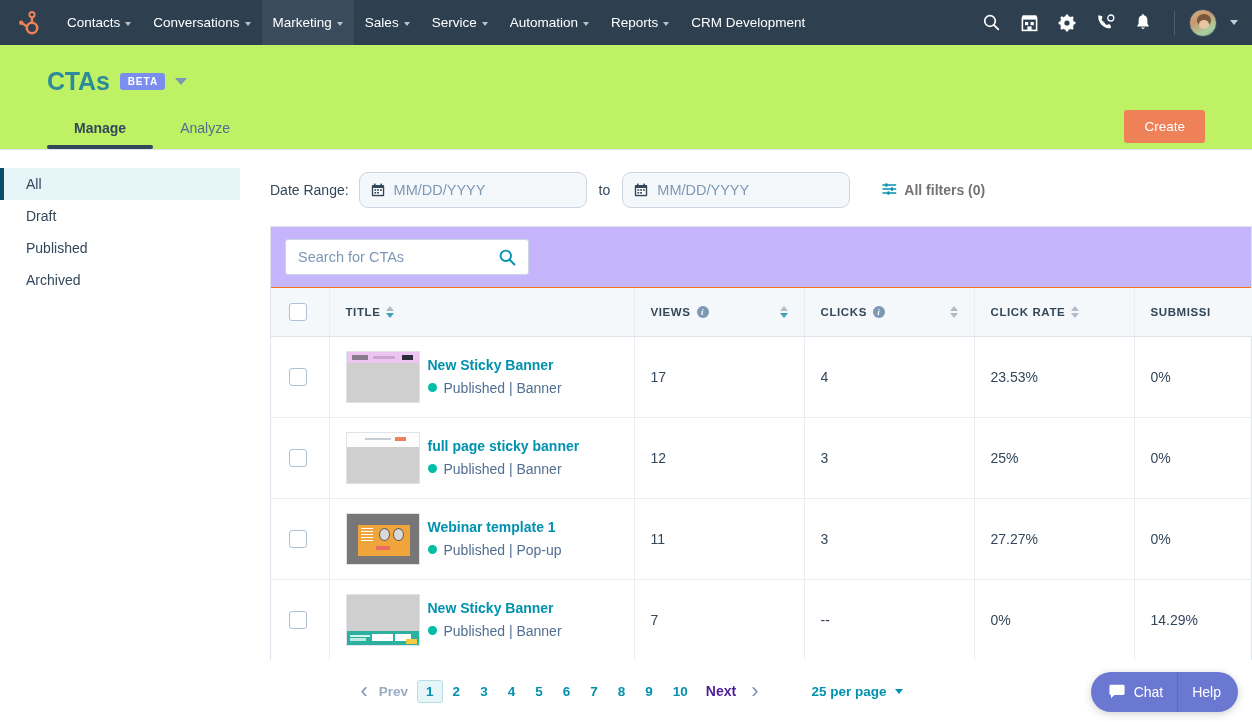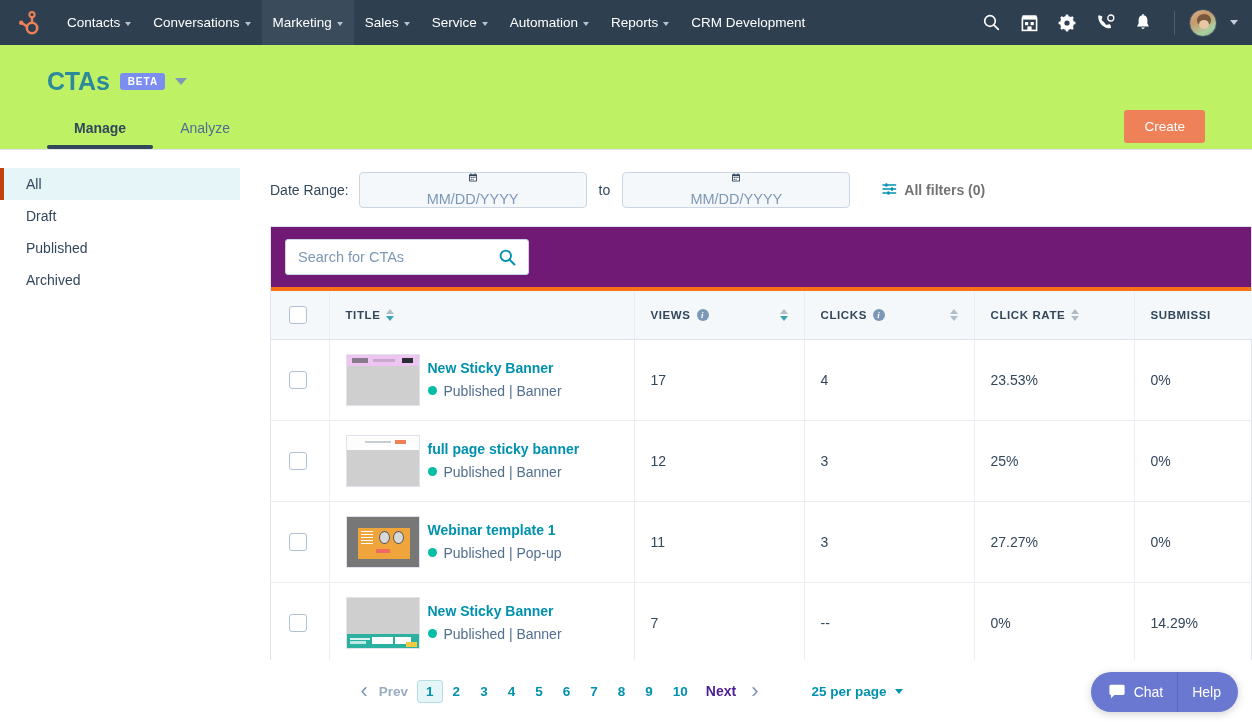--- a/index.html
+++ b/index.html
@@ -137,63 +137,62 @@
   }
   .side-item {
     padding: 8px 0 8px 22px;
     font-size: 14px; color: #33475b;
     cursor: pointer;
     border-left: 4px solid transparent;
     margin-right: 0;
   }
   .side-item.active {
     background: #e5f5f8;
-    border-left: 4px solid #c2410c;
+    border-left: 4px solid #0c4a6e;
   }
 
   .content {
     flex: 1; position: relative; padding-left: 30px; padding-top: 22px;
     overflow: hidden;
   }
 
   
   .filter-row {
     display: flex; align-items: center; gap: 10px;
     margin-bottom: 18px;
   }
   .filter-label { font-size: 14px; color: #33475b; }
   .date-input {
     width: 228px; height: 36px;
-    border: 1px solid #cbd6e2; border-radius: 4px;
+    border: 1px solid #cbd6e2; border-radius: 9px;
     background: #f5f8fa;
     display: flex; align-items: center; gap: 9px;
     padding: 0 11px;
     cursor: text;
-    flex-direction: column;
   }
   .date-ph { color: #7c98b6; font-size: 14.5px; }
   .to-label { font-size: 14px; color: #33475b; margin: 0 2px; }
   .all-filters {
     display: flex; gap: 7px;
     margin-left: 22px;
     color: #737373; font-size: 14px; font-weight: 700;
     cursor: pointer;
   }
 
   
   .table-card {
     border: 1px solid #dfe3eb;
     border-bottom: none;
     background: #ffffff;
     width: 982px;
   }
   .search-bar-row {
     padding: 12px 14px;
-    background: #701a75;
-    border-bottom: 4px solid #f97316;
+    background: #c4b5fd;
+    border-bottom: 1px solid #f97316;
   }
   .search-box {
     width: 244px; height: 36px;
     border: 1px solid #cbd6e2; border-radius: 3px;
     display: flex; align-items: center; justify-content: space-between;
     padding: 0 12px 0 12px;
     background: #fff; cursor: text;
   }
   .search-ph { color: #7c98b6; font-size: 14.5px; }
 

